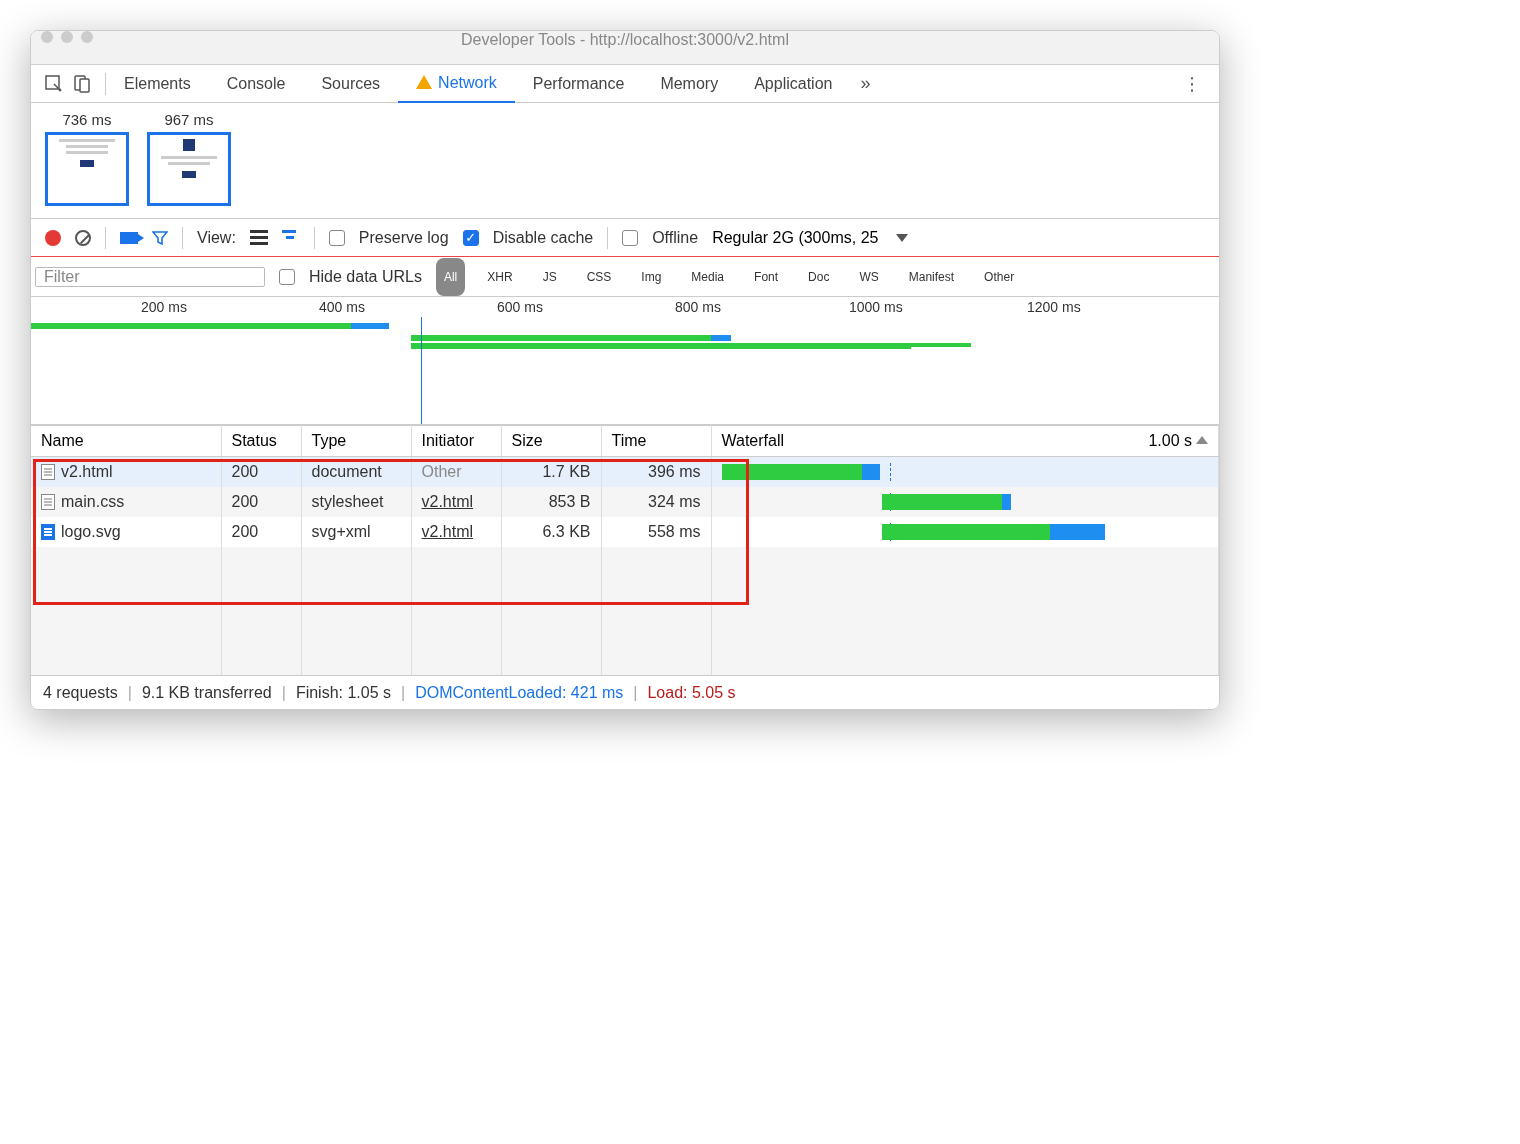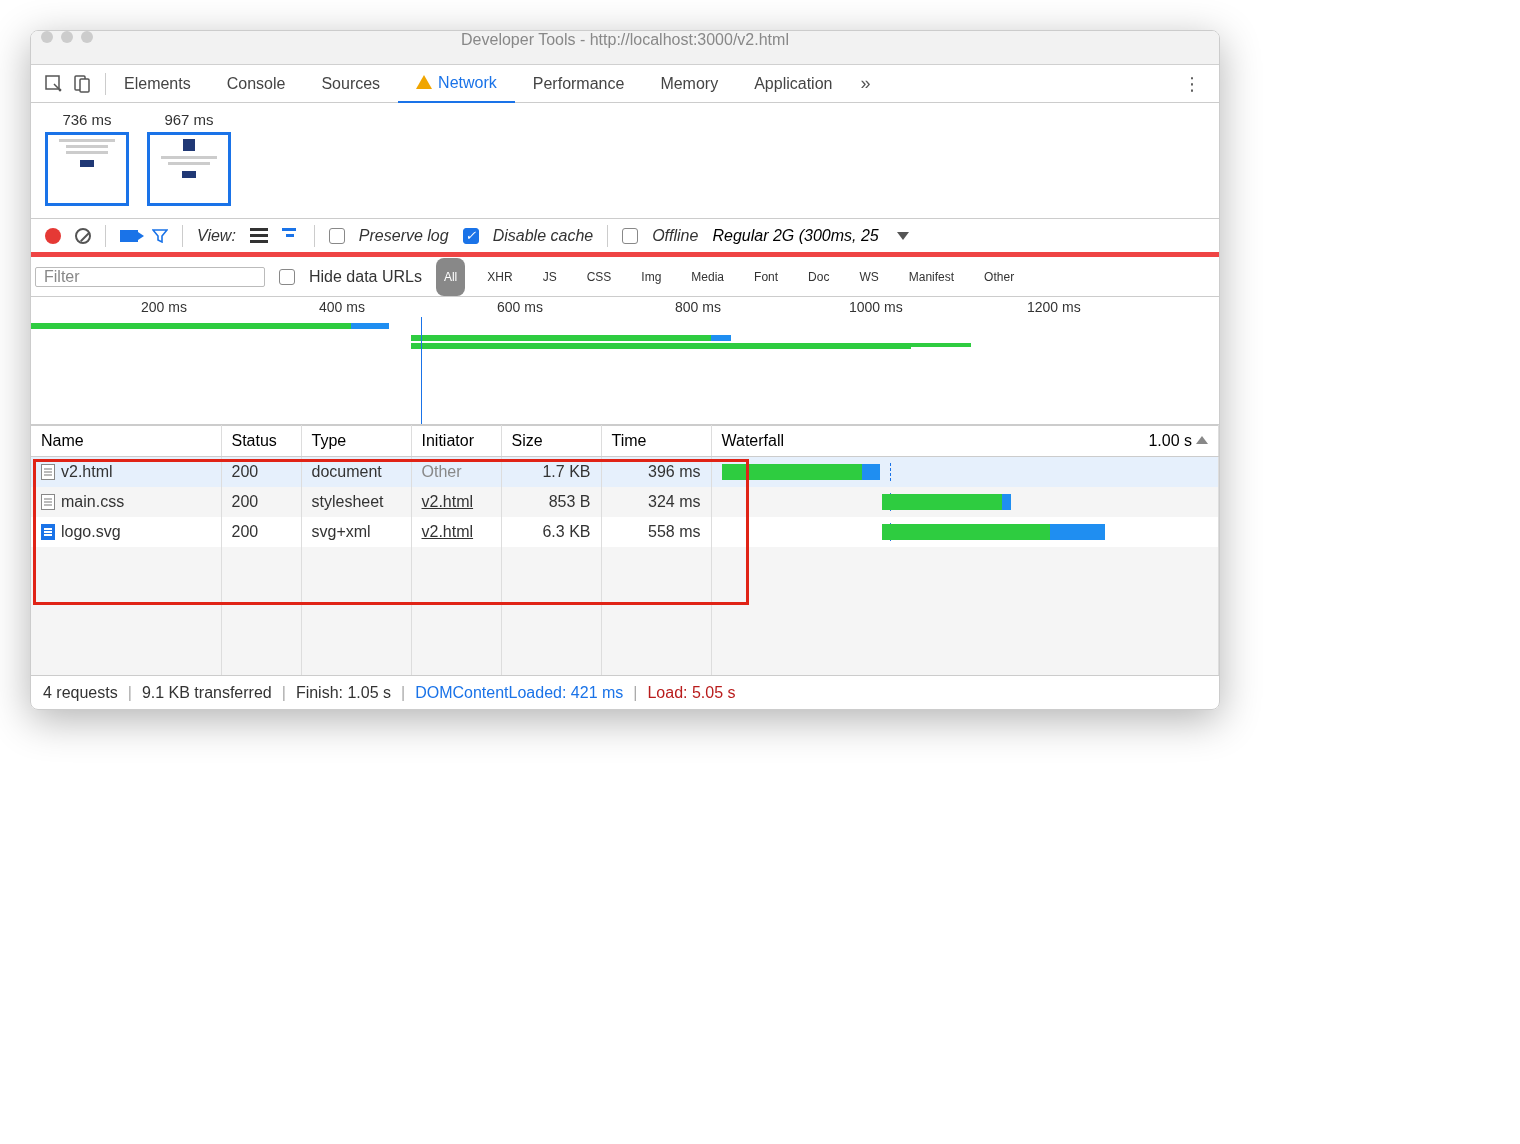--- a/index.html
+++ b/index.html
@@ -73,21 +73,21 @@
   .frame-thumb {
     width: 84px; height: 74px; border: 3px solid #1a73e8; background:#fff;
     display:flex; flex-direction:column; align-items:center; padding:4px; gap:3px;
   }
   .ft-line{ width:80%; height:3px; background:#ccc;}
   .ft-btn{ width:14px; height:7px; background:#203875; margin-top:3px;}
 
   
   .toolbar {
     height: 38px; display:flex; align-items:center; gap:14px;
-    padding:0 14px; border-bottom:5px solid #ef4444;font-style:italic;
+    padding:0 14px; border-bottom:1px solid #ef4444;
   }
   .reddot{ width:16px; height:16px; border-radius:50%; background:#e53935;}
   .slash{ width:16px; height:16px; border:2px solid #555; border-radius:50%; position:relative;}
   .slash::after{content:""; position:absolute; left:2px; top:6px; width:12px; height:2px; background:#555; transform:rotate(-45deg);}
   .vsep{ width:1px; height:22px; background:#ccc;}
   .cam{ width:18px; height:12px; background:#1a73e8; position:relative; }
   .cam::after{ content:""; position:absolute; right:-6px; top:2px; width:0; height:0;
     border-top:4px solid transparent; border-bottom:4px solid transparent; border-left:6px solid #1a73e8;}
   .funnel{ width:16px; height:14px; position:relative;}
   .funnel svg{ display:block;}

